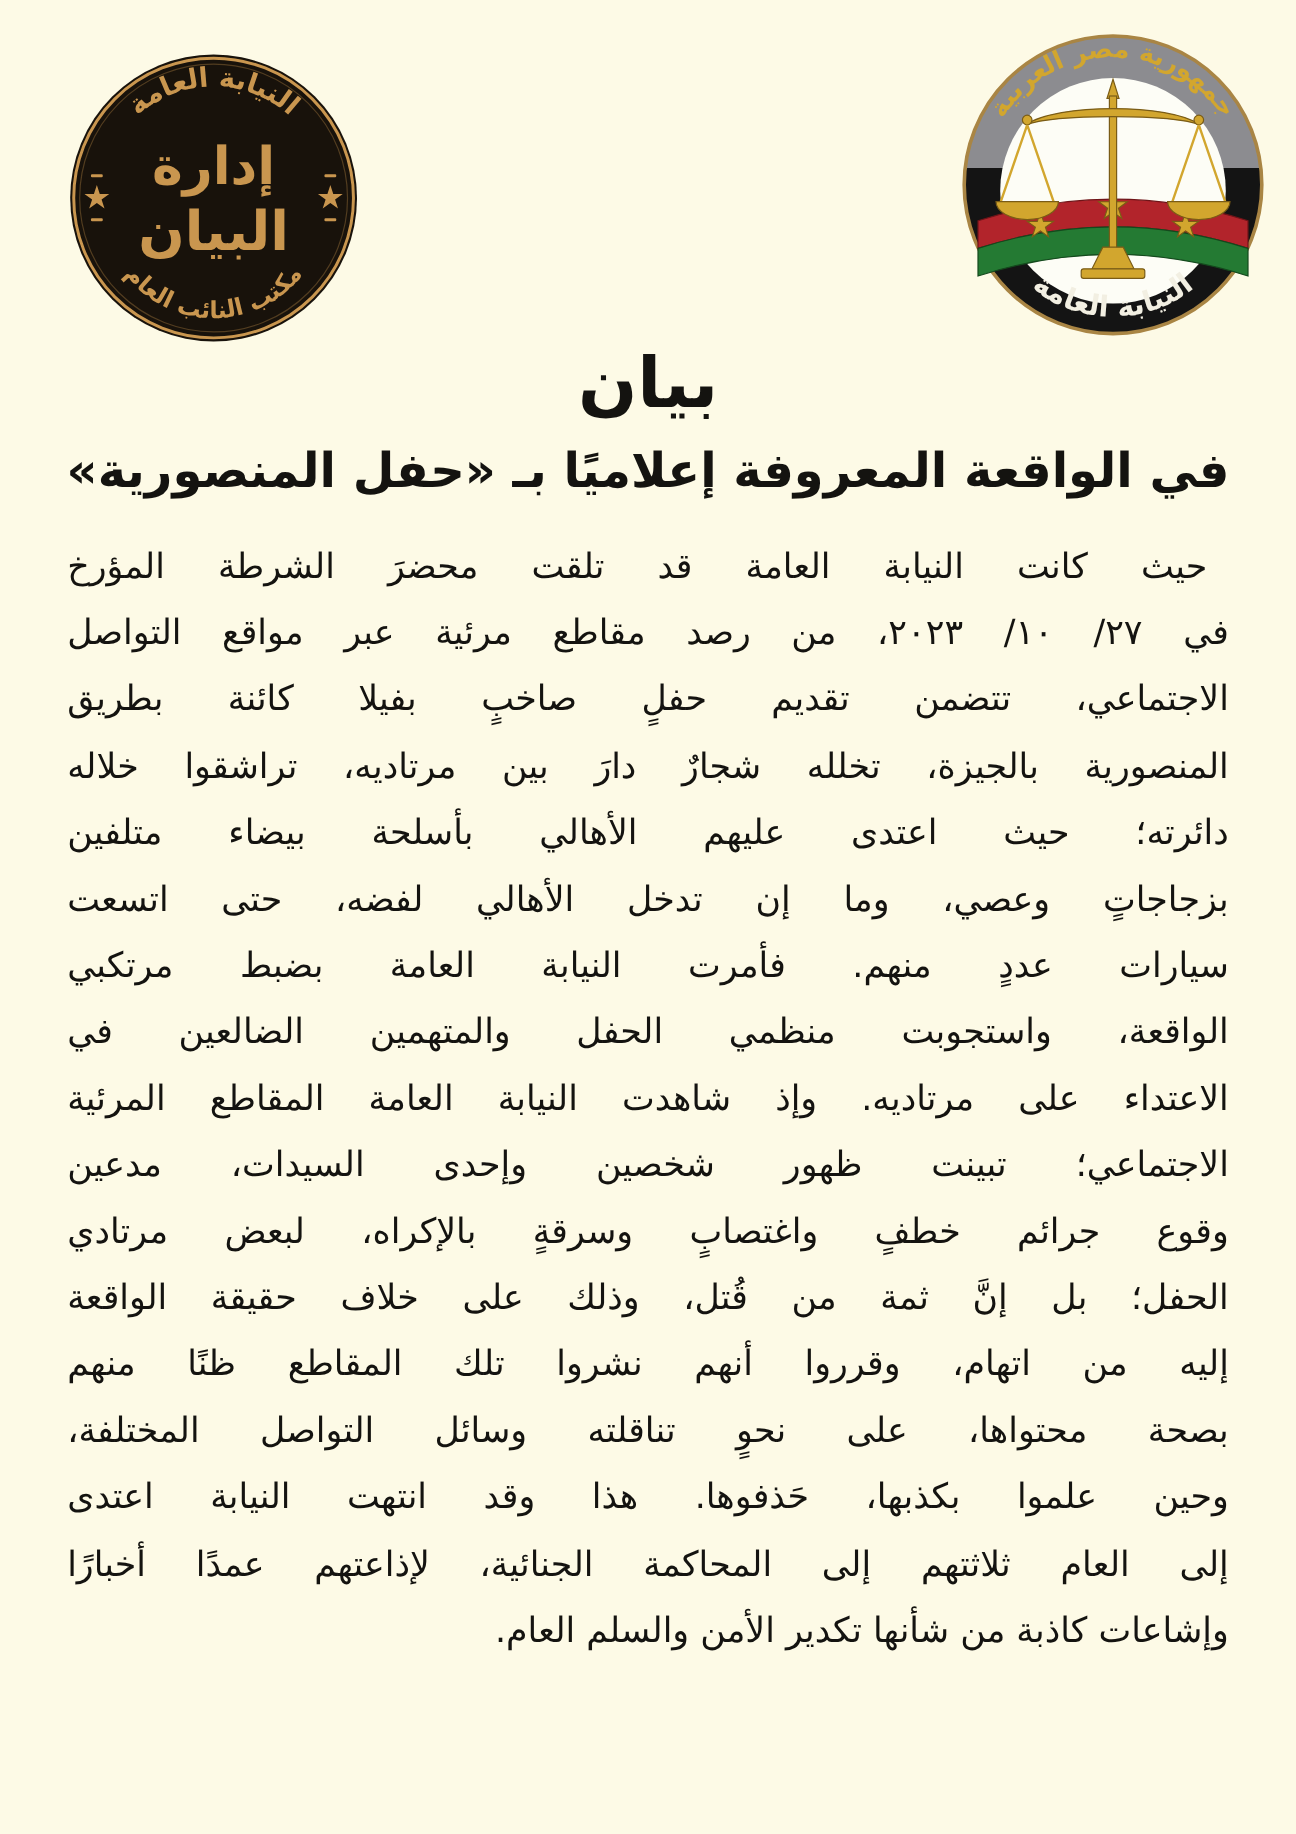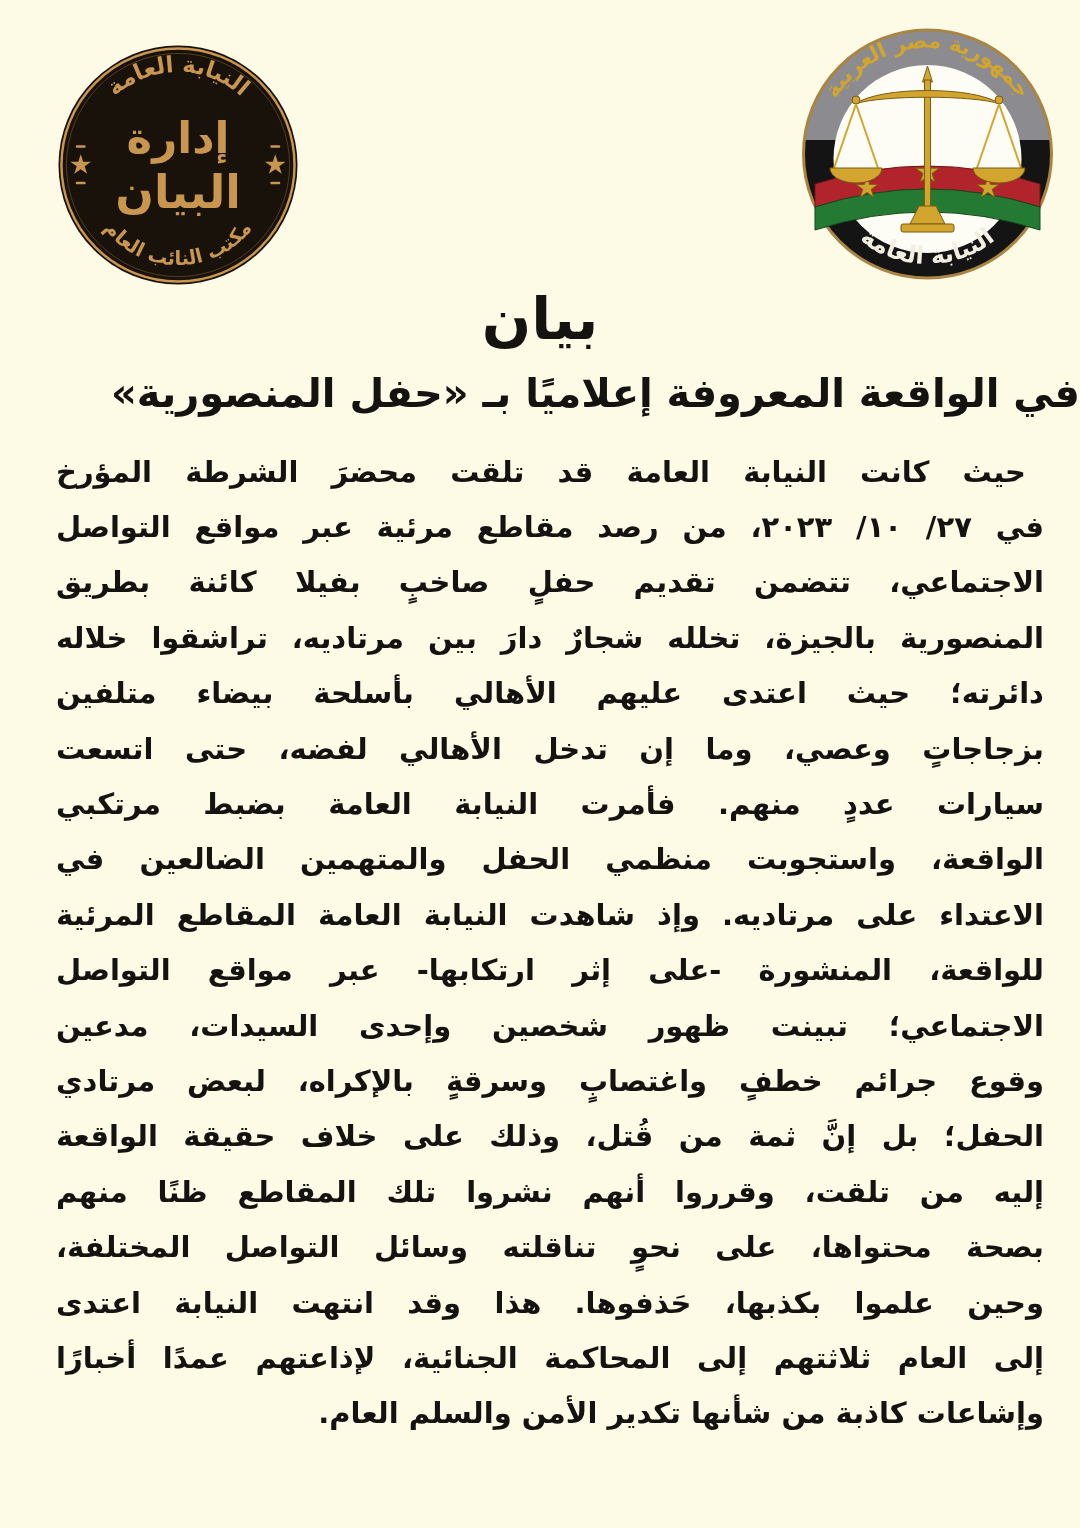--- a/index.html
+++ b/index.html
@@ -10,26 +10,26 @@
     color:#141310;
   }
   .badge { position:absolute; }
   .badge-left { left:57px; top:42px; }
   .badge-right { left:795px; top:20px; }
   .title {
     margin:0; padding-top:286px; text-align:center;
     font-size:58px; font-weight:bold; line-height:1.15; letter-spacing:0;
   }
   .subtitle {
-    margin:14px 0 0 0; 
+    margin:14px 0 0 0; text-align:center;
     font-size:40px; font-weight:bold; line-height:1.3;
   }
   .body {
-    margin:26px 36px 0 56px; direction:rtl;
-    font-size:29px; font-weight:bold;
+    margin:26px 56px 0 56px; direction:rtl;
+    font-size:29px; font-weight:normal;
   }
   .line {
     height:55.4px; overflow:hidden; text-align:justify;
     line-height:55.4px; white-space:normal;
   }
   
   .line::after { content:""; display:inline-block; width:100%; height:0; }
   .line.first { text-indent:18px; }
   .line.last { text-align:right; }
   .line.last::after { content:none; }
@@ -132,24 +132,23 @@
   <main class="body">
     <div class="line first">حيث كانت النيابة العامة قد تلقت محضرَ الشرطة المؤرخ</div>
     <div class="line">في ٢٧/ ١٠/ ٢٠٢٣، من رصد مقاطع مرئية عبر مواقع التواصل</div>
     <div class="line">الاجتماعي، تتضمن تقديم حفلٍ صاخبٍ بفيلا كائنة بطريق</div>
     <div class="line">المنصورية بالجيزة، تخلله شجارٌ دارَ بين مرتاديه، تراشقوا خلاله</div>
     <div class="line">دائرته؛ حيث اعتدى عليهم الأهالي بأسلحة بيضاء متلفين</div>
     <div class="line">بزجاجاتٍ وعصي، وما إن تدخل الأهالي لفضه، حتى اتسعت</div>
     <div class="line">سيارات عددٍ منهم. فأمرت النيابة العامة بضبط مرتكبي</div>
     <div class="line">الواقعة، واستجوبت منظمي الحفل والمتهمين الضالعين في</div>
     <div class="line">الاعتداء على مرتاديه. وإذ شاهدت النيابة العامة المقاطع المرئية</div>
-    <div class="line">للواقعة، المنشورة -على إثر ارتكابها- عبر مواقع التواصل</div>
     <div class="line">الاجتماعي؛ تبينت ظهور شخصين وإحدى السيدات، مدعين</div>
     <div class="line">وقوع جرائم خطفٍ واغتصابٍ وسرقةٍ بالإكراه، لبعض مرتادي</div>
     <div class="line">الحفل؛ بل إنَّ ثمة من قُتل، وذلك على خلاف حقيقة الواقعة</div>
-    <div class="line">إليه من تلقت، وقرروا أنهم نشروا تلك المقاطع ظنًا منهم</div>
+    <div class="line">إليه من اتهام، وقرروا أنهم نشروا تلك المقاطع ظنًا منهم</div>
     <div class="line">بصحة محتواها، على نحوٍ تناقلته وسائل التواصل المختلفة،</div>
     <div class="line">وحين علموا بكذبها، حَذفوها. هذا وقد انتهت النيابة اعتدى</div>
     <div class="line">إلى العام ثلاثتهم إلى المحاكمة الجنائية، لإذاعتهم عمدًا أخبارًا</div>
     <div class="line last">وإشاعات كاذبة من شأنها تكدير الأمن والسلم العام.</div>
   </main>
 
 </div>
 
 </body></html>

